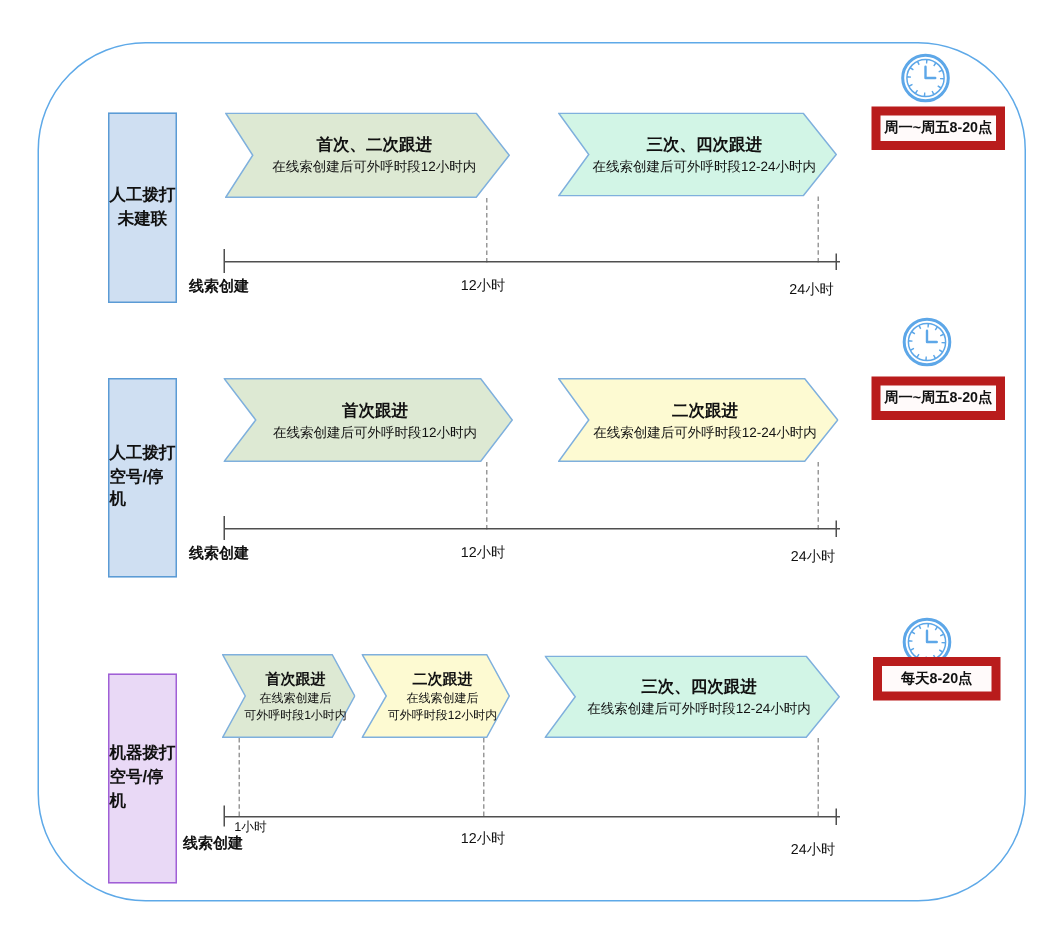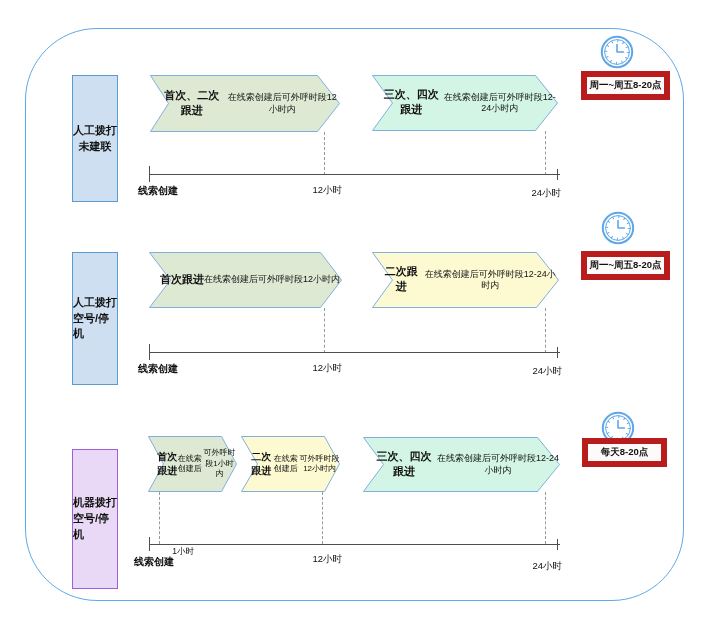--- a/index.html
+++ b/index.html
@@ -6,32 +6,32 @@
   .stage{position:relative;width:709px;height:628px;background:#fff;
          font-family:"Liberation Sans","DejaVu Sans",sans-serif;color:#111;overflow:hidden;}
   .outer{position:absolute;left:25px;top:28px;width:657px;height:571px;
          border:1.4px solid #5ea9e8;border-radius:72px;}
   .cat-box{position:absolute;width:44px;background:#cfdff2;border:1px solid #5b9bd5;
            display:flex;flex-direction:column;align-items:center;justify-content:center;
            font-weight:bold;font-size:11px;line-height:1.45;}
   .cat-box.purple{background:#e9d9f6;border-color:#a05fd6;}
   .arrow{position:absolute;}
   .arrow svg{position:absolute;left:0;top:0;}
-  .arrow .txt{position:absolute;inset:0;display:flex;flex-direction:row;
+  .arrow .txt{position:absolute;inset:0;display:flex;flex-direction:column;
               align-items:center;justify-content:center;padding-left:9px;text-align:center;}
   .arrow .title{font-weight:bold;font-size:11px;margin-bottom:2px;}
   .arrow .sub{font-size:9px;line-height:1.25;}
   .arrow.small .title{font-size:10px;margin-bottom:1px;}
   .arrow.small .sub{font-size:8px;line-height:1.3;}
   .g{fill:#dde9d3;} .m{fill:#d2f5e6;} .y{fill:#fdfad2;}
   .arrow polygon{stroke:#7fb0dd;stroke-width:1;}
   .hline{position:absolute;height:0;border-top:1.5px solid #4f4f4f;}
   .tick{position:absolute;width:0;border-left:1.5px solid #4f4f4f;}
   .dash{position:absolute;width:0;border-left:1px dashed #999;}
-  .tlabel{position:absolute;font-size:9.5px;text-align:right;}
+  .tlabel{position:absolute;font-size:9.5px;text-align:center;}
   .origin{font-weight:bold;font-size:10px;}
   .sched{position:absolute;height:17px;background:#fffafa;border:6px solid #b91c1c;
          display:flex;align-items:center;justify-content:center;
          font-weight:bold;font-size:9.5px;}
   .clock{position:absolute;width:34px;height:34px;}
   .watermark{position:absolute;left:522px;top:575px;font-size:25px;color:#8a8a8a;
              letter-spacing:2px;background:transparent;}
 </style>
 </head>
 <body>
@@ -159,21 +159,21 @@
       <div class="sub">在线索创建后可外呼时段12-24小时内</div>
     </div>
   </div>
 
   <div class="dash" style="left:159px;top:492px;height:52px;"></div>
   <div class="dash" style="left:322px;top:492px;height:52px;"></div>
   <div class="dash" style="left:545px;top:492px;height:52px;"></div>
   <div class="hline" style="left:150px;top:544px;width:410px;"></div>
   <div class="tick" style="left:149px;top:537px;height:14px;"></div>
   <div class="tick" style="left:557px;top:539px;height:11px;"></div>
-  <div class="tlabel" style="left:151px;top:546px;width:32px;font-size:8.5px;margin-left:11px;">1小时</div>
+  <div class="tlabel" style="left:151px;top:546px;width:32px;font-size:8.5px;">1小时</div>
   <div class="tlabel origin" style="left:110px;top:555px;width:64px;">线索创建</div>
   <div class="tlabel" style="left:302px;top:553px;width:40px;">12小时</div>
   <div class="tlabel" style="left:522px;top:560px;width:40px;">24小时</div>
 
   <svg class="clock" style="left:601px;top:411px;" viewBox="0 0 34 34">
     <circle cx="17" cy="17" r="15.2" fill="none" stroke="#5da7e8" stroke-width="2"></circle>
     <circle cx="17" cy="17" r="12.4" fill="none" stroke="#5da7e8" stroke-width="1"></circle>
     <circle cx="17" cy="17" r="11" fill="none" stroke="#5da7e8" stroke-width="2.6" stroke-dasharray="1 4.76"></circle>
     <path d="M17 17 V9.5 M17 17 H23.5" stroke="#5da7e8" stroke-width="1.6" stroke-linecap="round" fill="none"></path>
   </svg>

